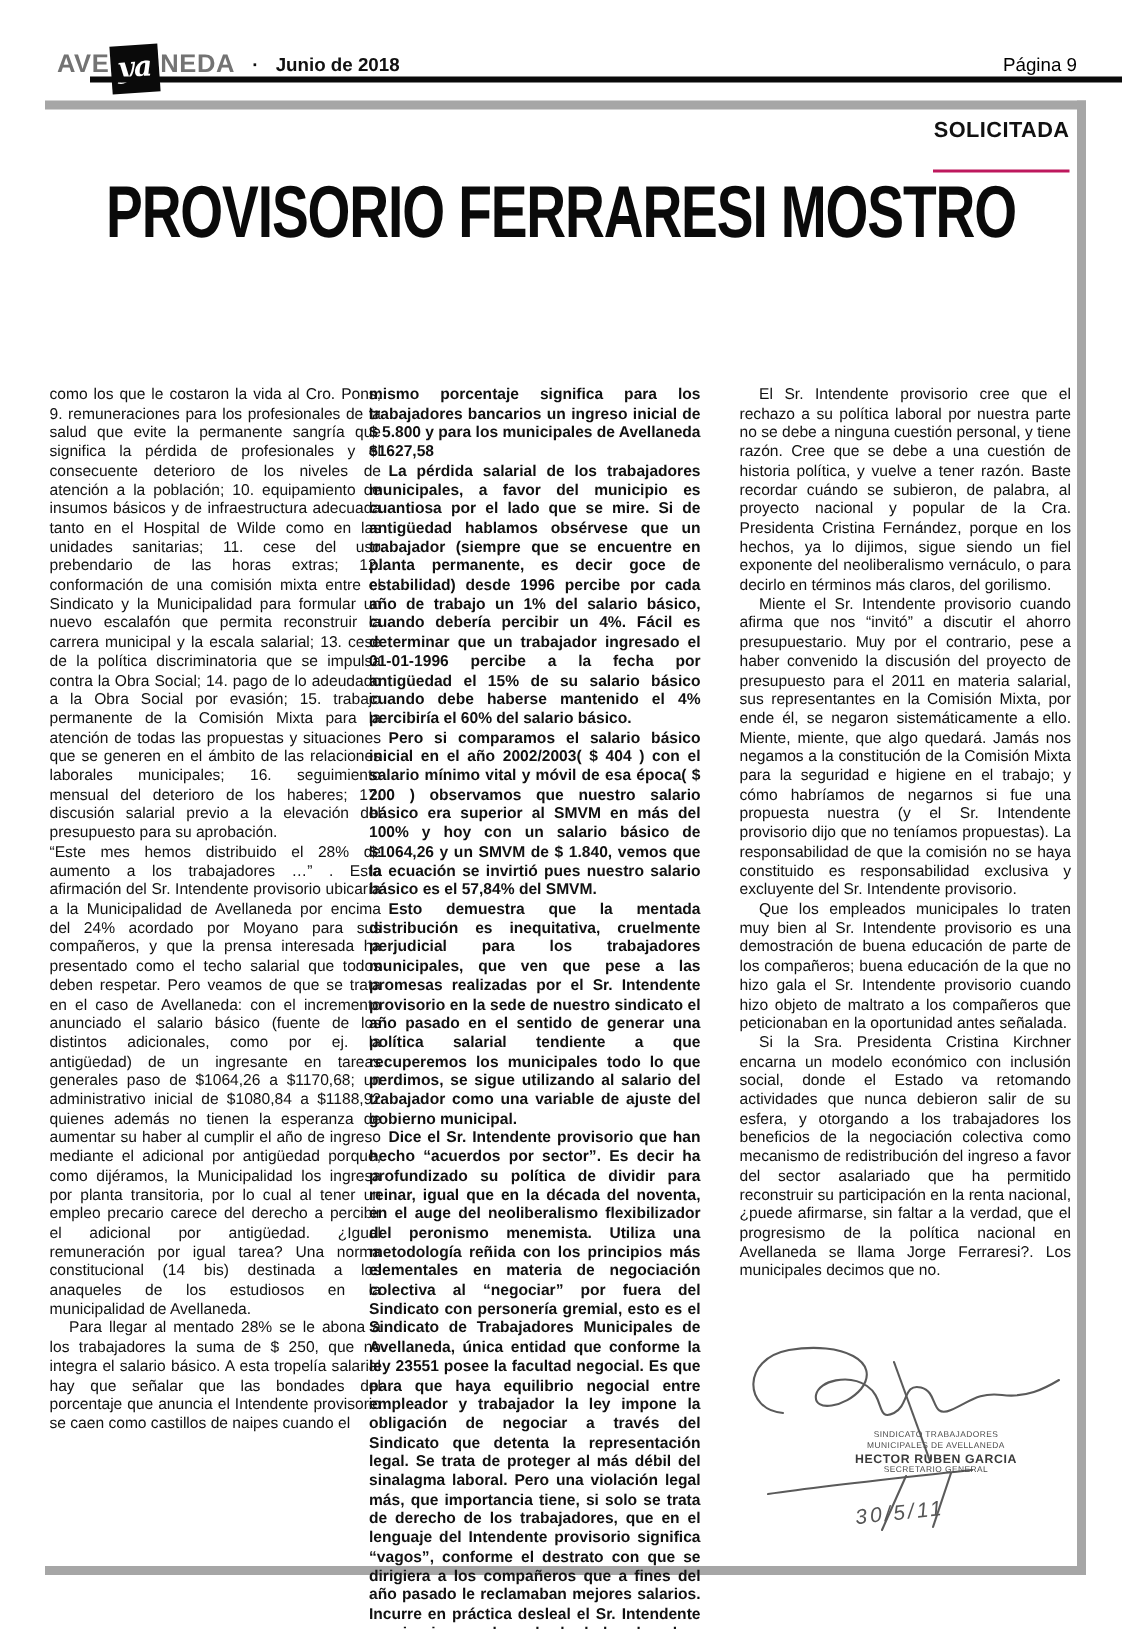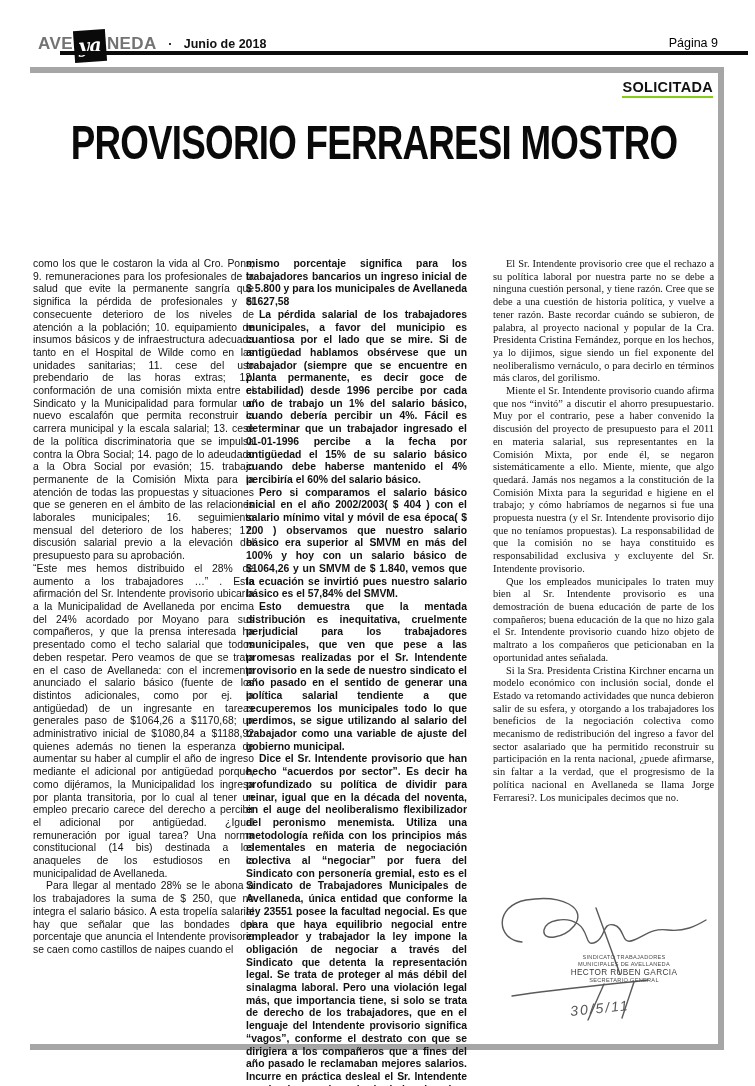--- a/index.html
+++ b/index.html
@@ -14,39 +14,39 @@
             font-family:"DejaVu Serif",serif;font-style:italic;font-weight:bold;font-size:19px;
             position:relative;top:4px;margin:0 1px;}
   .mast-date{font-weight:bold;font-size:12.5px;margin-left:7px;vertical-align:middle;}
   .page-num{position:absolute;right:37px;top:36px;font-size:12.5px;color:#000;padding-left:39px;}
   .head-rule{position:absolute;left:60px;top:51px;width:688px;height:4px;background:#0a0a0a;}
 
   
   .frame{position:absolute;left:30px;top:67px;width:688px;height:971px;
          border-top:6px solid #a6a6a6;border-right:6px solid #a6a6a6;border-bottom:6px solid #a6a6a6;}
   .solicitada{position:absolute;right:42px;top:79px;font-weight:bold;font-size:14.5px;
-              letter-spacing:.3px;border-bottom:2px solid #84cc16;padding-bottom:1px;}
+              letter-spacing:.3px;border-bottom:2px solid #be185d;padding-bottom:18px;}
   .headline{position:absolute;left:374px;top:114px;white-space:nowrap;
             font-weight:bold;font-size:49px;letter-spacing:-1px;color:#0a0a0a;
             transform:translateX(-50%) scaleX(.75);transform-origin:center top;}
 
   
   .col{position:absolute;top:210px;width:221px;font-size:10.4px;line-height:12.7px;
        text-align:justify;color:#111;margin-top:48px;}
-  .col-1{left:33px;}  .col-2{left:246px;font-weight:bold;}  .col-3{left:493px;font-family:Liberation Serif, serif;}
+  .col-1{left:33px;}  .col-2{left:246px;font-weight:bold;}  .col-3{left:493px;}
   .para{margin:0;}
   .para.indent{text-indent:13px;}
   .closing{margin-top:15px;font-size:11px;line-height:13.5px;letter-spacing:.2px;text-align:justify;}
 
   
   .sig-wrap{position:absolute;left:492px;top:878px;width:228px;height:160px;}
   .sig-svg{position:absolute;left:0;top:0;}
   .stamp{position:absolute;left:52px;top:76px;width:160px;text-align:center;color:#4a4a4a;}
   .stamp-line-sm{font-size:5.6px;line-height:7px;letter-spacing:.3px;}
-  .stamp-line-lg{font-size:8.2px;line-height:9px;font-weight:normal;letter-spacing:.4px;color:#3a3a3a;}
+  .stamp-line-lg{font-size:8.2px;line-height:9px;font-weight:bold;letter-spacing:.4px;color:#3a3a3a;}
   .sig-date{position:absolute;left:78px;top:122px;font-size:14px;color:#555;
             font-style:italic;transform:rotate(-6deg);letter-spacing:2px;}
 </style>
 </head>
 <body>
 
 <div id="page">
 
   <div class="masthead">
     <span class="logo-part">AVE</span><span class="logo-box">ya</span><span class="logo-part">NEDA</span>

